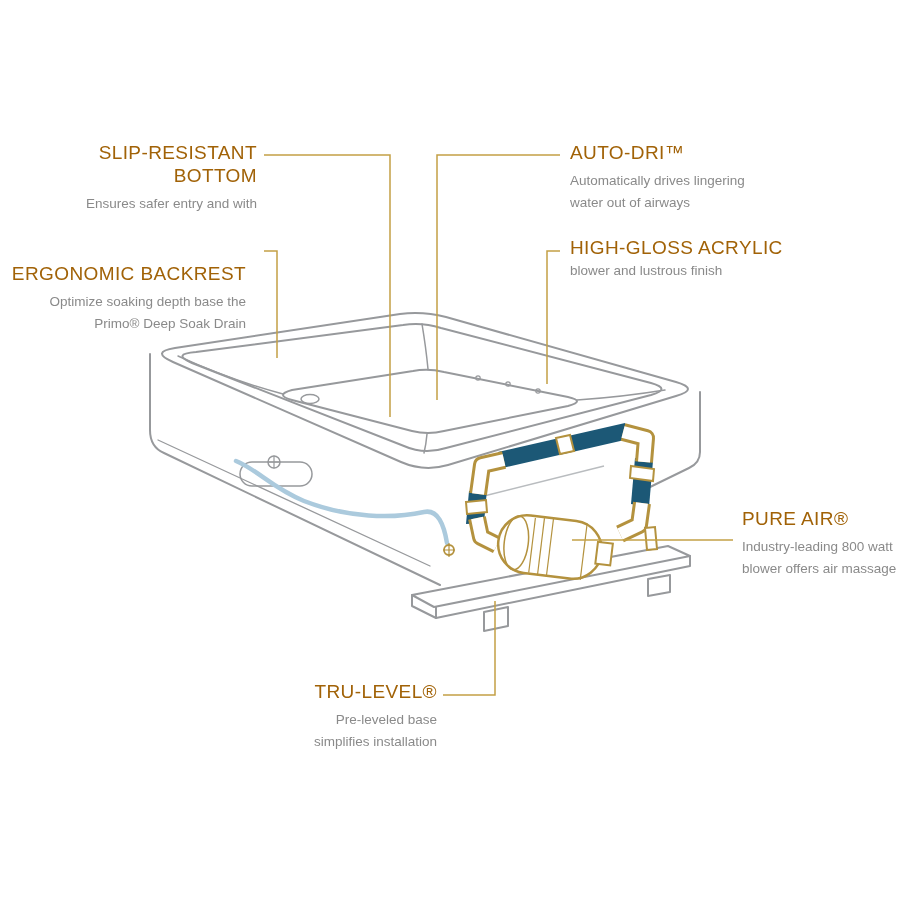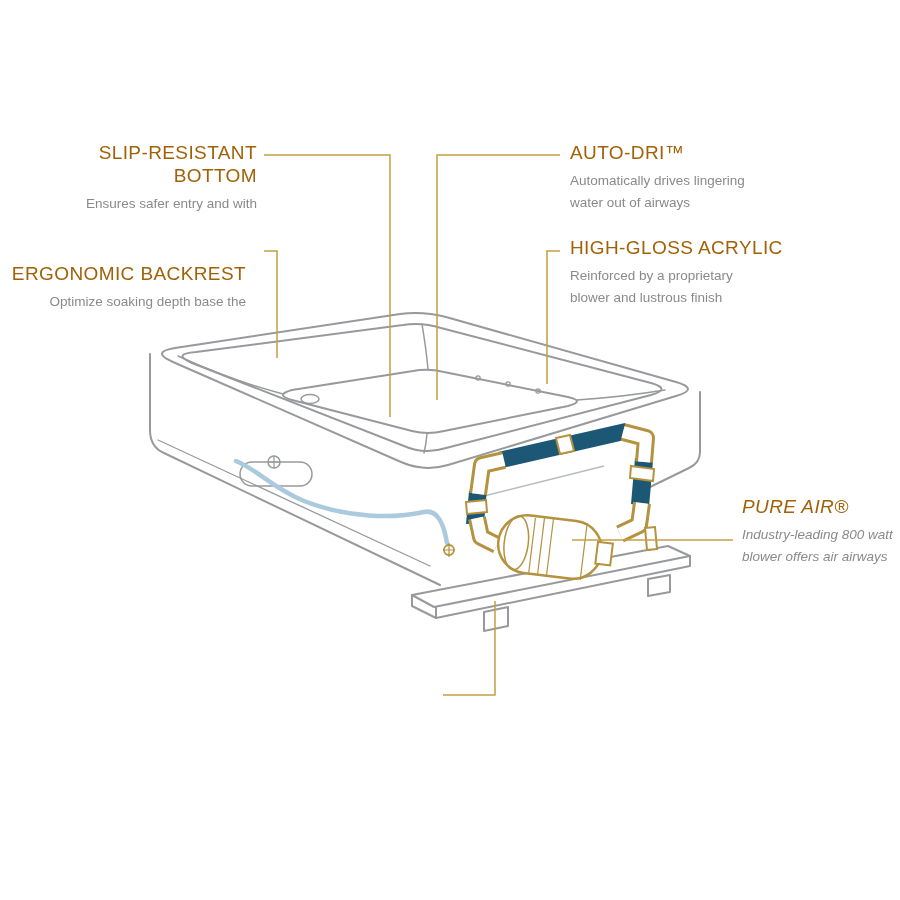--- a/index.html
+++ b/index.html
@@ -15,21 +15,21 @@
   .c-desc{
     font-size:13.5px;color:#8a8a8a;line-height:1.65;font-weight:400;
   }
   .c-desc.first{margin-top:5px;}
   .align-right{text-align:right;}
   .align-left{text-align:left;}
   #c-slip{top:142px;left:17px;}
   #c-backrest{top:237px;left:6px;margin-top:26px;}
   #c-autodri{top:142px;left:570px;}
   #c-acrylic{top:237px;left:570px;}
-  #c-pureair{top:496px;left:742px;width:155px;font-style:italic;}
+  #c-pureair{top:508px;left:742px;width:155px;}
   #c-trulevel{top:681px;left:197px;}
 </style>
 </head>
 <body>
 
 <div id="stage">
 
   <svg id="artwork" width="900" height="900" viewBox="0 0 900 900">
 
     <g fill="none" stroke-width="2" stroke-linejoin="round" stroke-linecap="round" stroke="#97999C">
@@ -123,34 +123,39 @@
   </svg>
 
   <div id="c-slip" class="callout align-right">
     <div class="c-title">SLIP-RESISTANT BOTTOM</div>
     <div class="c-desc first">Ensures safer entry and with</div>
   </div>
 
   <div id="c-backrest" class="callout align-right">
     <div class="c-title">ERGONOMIC BACKREST</div>
     <div class="c-desc first">Optimize soaking depth base the</div>
+    <div class="c-desc">Primo® Deep Soak Drain</div>
   </div>
 
   <div id="c-autodri" class="callout align-left">
     <div class="c-title">AUTO-DRI™</div>
     <div class="c-desc first">Automatically drives lingering</div>
     <div class="c-desc">water out of airways</div>
   </div>
 
   <div id="c-acrylic" class="callout align-left">
     <div class="c-title">HIGH-GLOSS ACRYLIC</div>
-    <div class="c-desc first">Reinforced by a proprietary</div>
     <div class="c-desc">blower and lustrous finish</div>
   </div>
 
   <div id="c-pureair" class="callout align-left">
     <div class="c-title">PURE AIR®</div>
     <div class="c-desc first">Industry-leading 800 watt</div>
-    <div class="c-desc">blower offers air airways</div>
+    <div class="c-desc">blower offers air massage</div>
   </div>
 
+  <div id="c-trulevel" class="callout align-right">
+    <div class="c-title">TRU-LEVEL®</div>
+    <div class="c-desc first">Pre-leveled base</div>
+    <div class="c-desc">simplifies installation</div>
+  </div>
 
 </div>
 
 </body></html>

